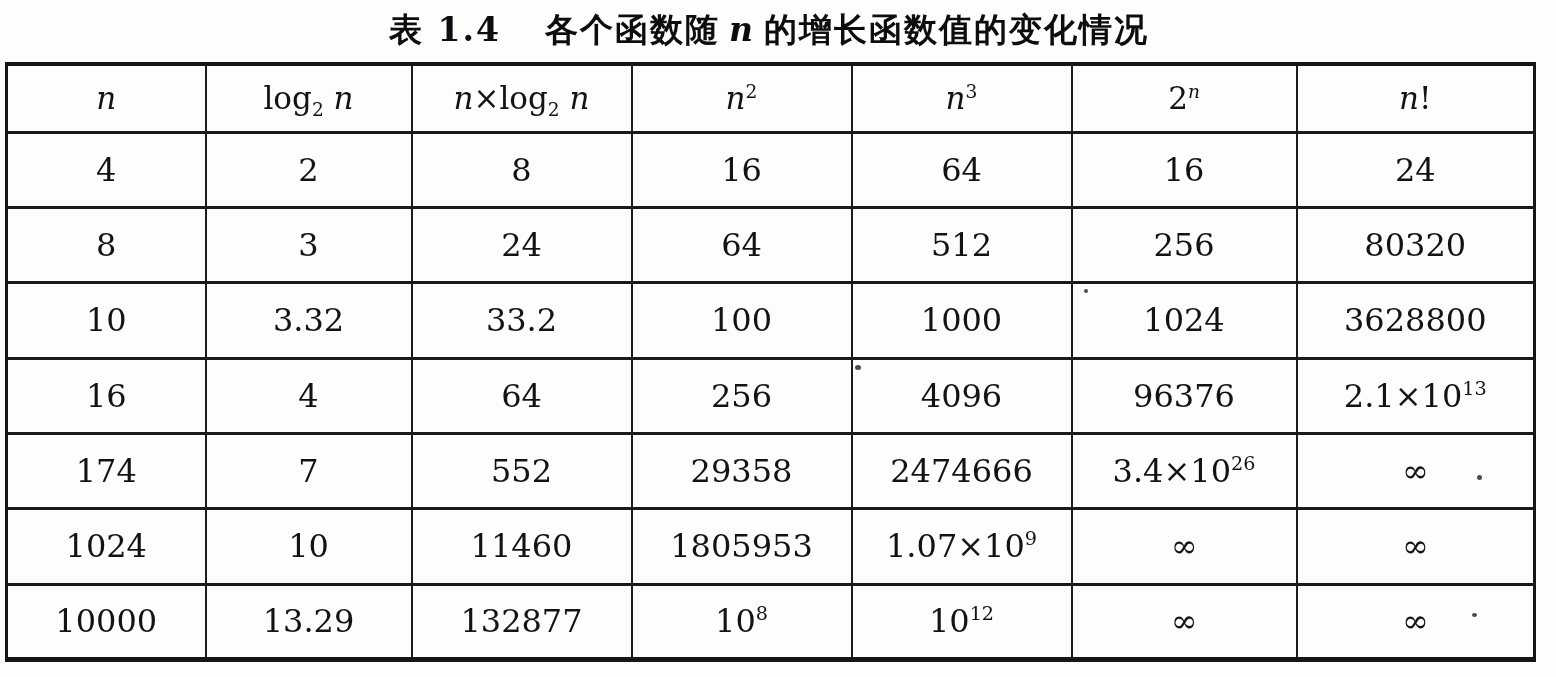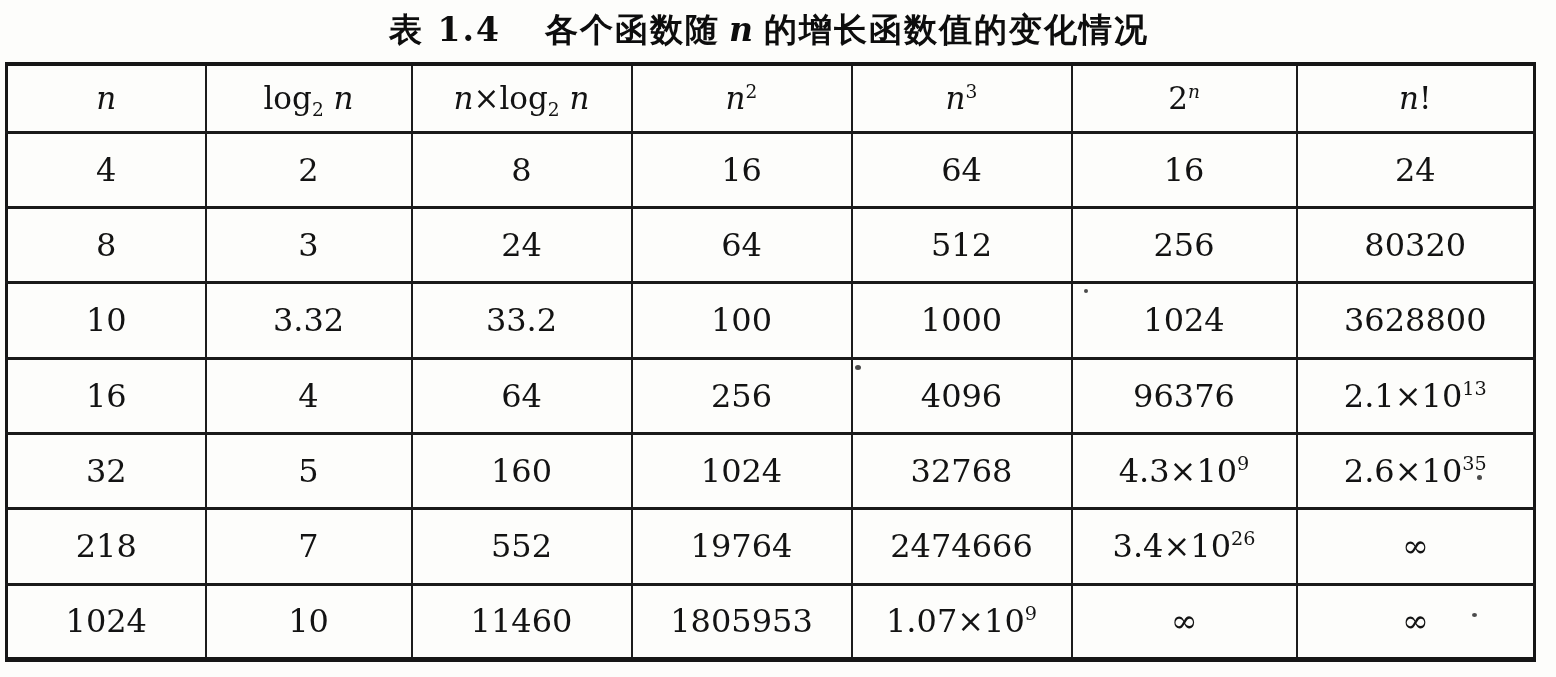--- a/index.html
+++ b/index.html
@@ -108,43 +108,43 @@
         <tr>
           <td>16</td>
           <td>4</td>
           <td>64</td>
           <td>256</td>
           <td>4096</td>
           <td>96376</td>
           <td>2.1×10<sup>13</sup></td>
         </tr>
         <tr>
-          <td>32</td>
-          <td>5</td>
-          <td>160</td>
-          <td>1024</td>
-          <td>32768</td>
-          <td>4.3×10<sup>9</sup></td>
-          <td>2.6×10<sup>35</sup></td>
-        </tr>
-        <tr>
-          <td>218</td>
+          <td>174</td>
           <td>7</td>
           <td>552</td>
-          <td>19764</td>
+          <td>29358</td>
           <td>2474666</td>
           <td>3.4×10<sup>26</sup></td>
           <td>∞</td>
         </tr>
         <tr>
           <td>1024</td>
           <td>10</td>
           <td>11460</td>
           <td>1805953</td>
           <td>1.07×10<sup>9</sup></td>
+          <td>∞</td>
+          <td>∞</td>
+        </tr>
+        <tr>
+          <td>10000</td>
+          <td>13.29</td>
+          <td>132877</td>
+          <td>10<sup>8</sup></td>
+          <td>10<sup>12</sup></td>
           <td>∞</td>
           <td>∞</td>
         </tr>
       </tbody>
   </table>
 
   <div class="dot d1"></div>
   <div class="dot d2"></div>
   <div class="dot d3"></div>
   <div class="dot d4"></div>

